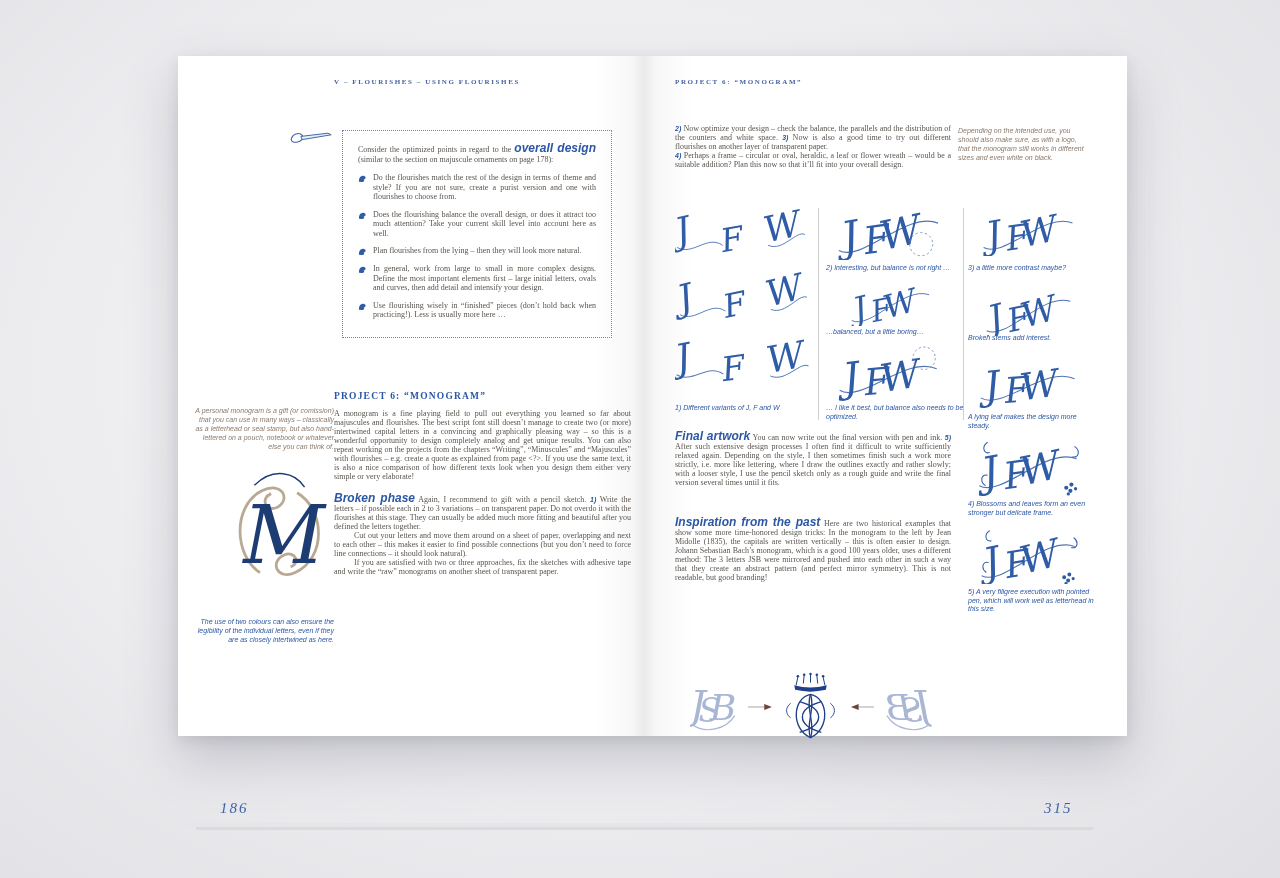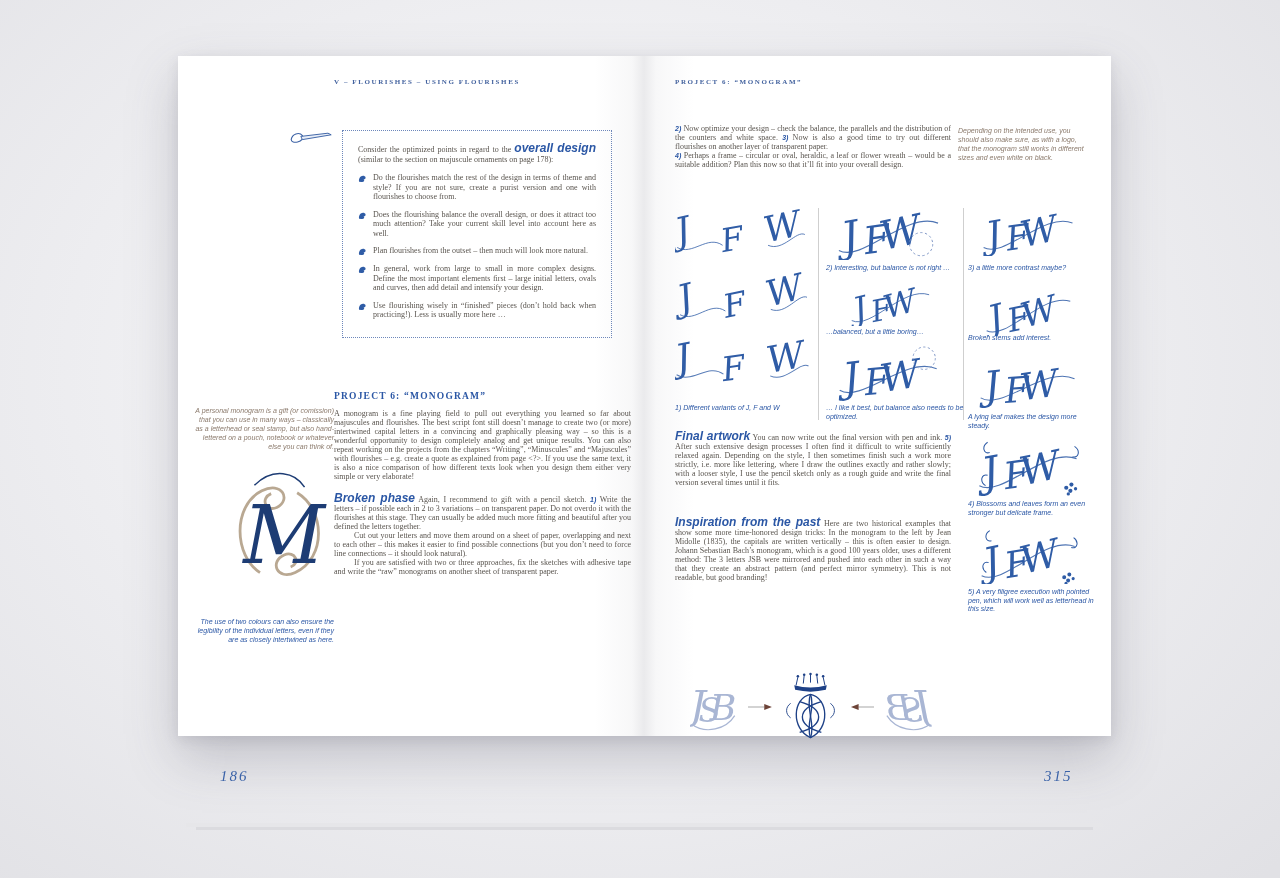--- a/index.html
+++ b/index.html
@@ -2,21 +2,21 @@
 <html><head>
 <meta charset="utf-8">
 <style>
   html,body{margin:0;padding:0;}
   body{
     width:1280px;height:878px;overflow:hidden;
     background:radial-gradient(ellipse 950px 720px at 46% 42%, #fbfbfc 0%, #ededf0 55%, #e1e1e5 100%);
     font-family:"Liberation Serif","DejaVu Serif",serif;
   }
   .book{position:absolute;left:178px;top:56px;width:933px;height:680px;background:#ffffff;
-    box-shadow:0 22px 48px rgba(75,75,92,0.26),0 4px 12px rgba(75,75,92,0.12);}
+    box-shadow:0 22px 48px rgba(75,75,92,0.26),0 4px 12px rgba(75,75,92,0.12);padding-left:16px;}
   .stack1{position:absolute;left:186px;top:823px;width:917px;height:4px;background:#e6e6e9;}
   .stack2{position:absolute;left:196px;top:827px;width:897px;height:3px;background:#dbdbdf;}
   .fold{position:absolute;left:416px;top:0;width:100px;height:100%;pointer-events:none;
     background:linear-gradient(90deg,rgba(125,125,138,0) 0%,rgba(125,125,138,0.06) 38%,rgba(125,125,138,0.16) 50%,rgba(125,125,138,0.06) 62%,rgba(125,125,138,0) 100%);}
   .abs{position:absolute;}
   .runhead{font-size:7px;font-weight:bold;letter-spacing:1.6px;color:#44639f;}
   .sectitle{font-size:9.5px;font-weight:bold;letter-spacing:1.2px;color:#2b57a5;margin:0 0 8px 0;}
   .body-text{font-size:8px;line-height:9px;color:#59544e;text-align:justify;}
   .body-text p{margin:0;}
   .body-text p.gap{margin-top:13px;}
@@ -25,21 +25,21 @@
   .num{font-family:"Liberation Sans","DejaVu Sans",sans-serif;font-style:italic;font-weight:bold;color:#2b57a5;font-size:7px;}
   .tipbox{border:1.5px dotted #6d87bb;padding:13px 15px 9px 15px;font-size:8px;line-height:9.5px;color:#59544e;text-align:justify;}
   .tipbox .intro{margin-bottom:9px;}
   .bullet-item{display:flex;gap:6px;margin-bottom:8px;}
   .bullet-item .bullet-glyph{flex:0 0 auto;margin-top:1px;}
   .mnote{font-family:"Liberation Sans","DejaVu Sans",sans-serif;font-style:italic;font-size:7px;line-height:9px;}
   .taupe{color:#8b7a6c;}
   .mblue{color:#2b57a5;}
   .right-align{text-align:right;}
   .caption{font-family:"Liberation Sans","DejaVu Sans",sans-serif;font-style:italic;font-size:7px;line-height:8.5px;color:#2b57a5;}
-  .pagenum{font-style:italic;font-size:15px;color:#3a62a8;letter-spacing:2px;}
+  .pagenum{font-style:italic;font-size:15px;color:#3a62a8;letter-spacing:2px;margin-top:32px;}
   .vline{position:absolute;width:1px;background:#cfcfcf;}
   .fig{display:block;}
   .bach{display:flex;align-items:center;justify-content:center;gap:6px;}
 </style>
 </head>
 <body>
 
 <svg width="0" height="0" style="position:absolute" aria-hidden="true">
   <defs>
     <g id="g-jfw" font-family="DejaVu Serif" font-style="italic" fill="#2f5ca6">
@@ -125,21 +125,21 @@
           <svg class="bullet-glyph" viewBox="0 0 10 10" width="9" height="9">
             <path d="M1.2,8.6 C0.4,4.4 3.6,0.8 7,2.2 C9.4,3.2 8.6,6.2 6.2,5.8 C7.8,6.8 6.6,9.4 3.8,8.8 Z" fill="#2f5ca6"></path>
           </svg>
           <span>Does the flourishing balance the overall design, or does it attract too much attention? Take your current skill level into account here as well.</span>
         </div>
 
         <div class="bullet-item">
           <svg class="bullet-glyph" viewBox="0 0 10 10" width="9" height="9">
             <path d="M1.2,8.6 C0.4,4.4 3.6,0.8 7,2.2 C9.4,3.2 8.6,6.2 6.2,5.8 C7.8,6.8 6.6,9.4 3.8,8.8 Z" fill="#2f5ca6"></path>
           </svg>
-          <span>Plan flourishes from the outset – then much will look more natural.</span>
+          <span>Plan flourishes from the lying – then they will look more natural.</span>
         </div>
 
         <div class="bullet-item">
           <svg class="bullet-glyph" viewBox="0 0 10 10" width="9" height="9">
             <path d="M1.2,8.6 C0.4,4.4 3.6,0.8 7,2.2 C9.4,3.2 8.6,6.2 6.2,5.8 C7.8,6.8 6.6,9.4 3.8,8.8 Z" fill="#2f5ca6"></path>
           </svg>
           <span>In general, work from large to small in more complex designs. Define the most important elements first – large initial letters, ovals and curves, then add detail and intensify your design.</span>
         </div>
 
         <div class="bullet-item">

